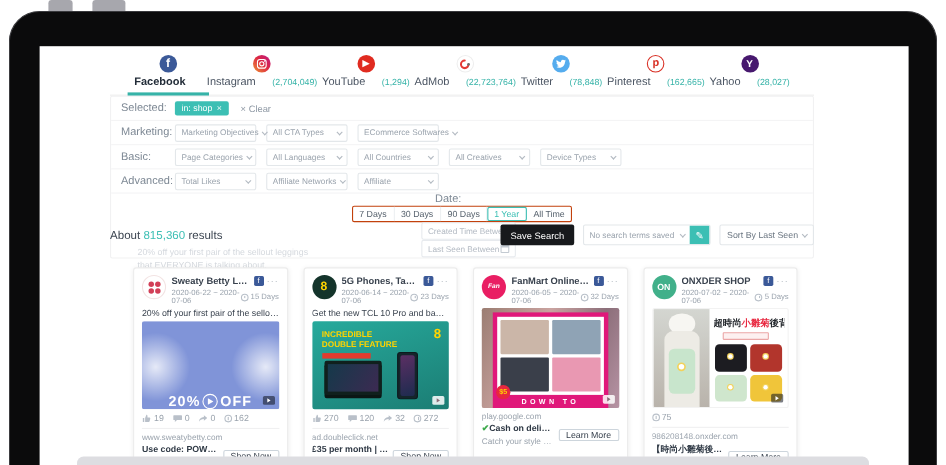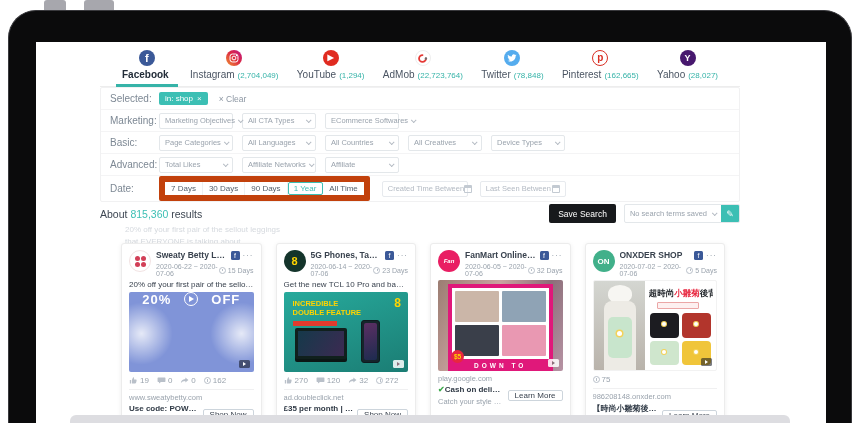--- a/index.html
+++ b/index.html
@@ -25,40 +25,40 @@
     color:#fff; font-weight:bold; font-size:10px; line-height:1; }
   .ticon svg { display:block; }
   .ticon.fb { background:#3b5998; font-size:11px; }
   .ticon.ig { background:linear-gradient(45deg,#f09433,#dc2743 55%,#bc1888); }
   .ticon.yt { background:#e02b20; font-size:8px; }
   .ticon.am { background:#fff; border:1px solid #eee; }
   .ticon.tw { background:#55acee; }
   .ticon.pin { background:#fff; border:1.5px solid #d93025; color:#d93025; font-size:10px; }
   .ticon.yh { background:#47186e; font-size:9px; }
   .tlabel { font-size:10px; color:#4a5462; white-space:nowrap; }
-  .tlabel .count { color:#36b3a8; font-size:8px; font-style:normal; margin-left:3px; }
+  .tlabel .count { color:#36b3a8; font-size:8px; font-style:normal; margin-left:15px; }
   .tab.active .tlabel { color:#222c38; font-weight:bold; }
   .tab.active::after { content:""; position:absolute; left:-6px; right:-6px; bottom:-1px; height:3px; background:#36b3a8; }
 
   
   .filters { position:absolute; left:64px; top:45px; width:640px; background:#fff;
     border:1px solid #f1f1f2; border-radius:2px; }
   .frow { display:flex; align-items:center; min-height:22px; padding:0 9px; border-bottom:1px solid #f4f4f5; }
-  .frow:last-child { border-bottom:none; }
+  .frow:last-child { border-bottom:none;flex-direction:column; }
   .flabel { width:49px; font-size:10px; color:#7d8894; flex-shrink:0; }
   .tag { background:#3cbfb4; color:#fff; font-size:8px; padding:2px 6px; border-radius:2px;
     display:flex; align-items:center; gap:4px; cursor:pointer; }
   .tag .x { font-size:8px; opacity:.9; }
   .clear { color:#8d97a3; font-size:8.5px; margin-left:11px; cursor:pointer; }
   .select { width:74px; height:16px; border:1px solid #e3e7ea; border-radius:2px; background:#fff;
     display:flex; align-items:center; justify-content:space-between; padding:0 5px; margin-right:9px;
     color:#9aa3ad; font-size:7.5px; cursor:pointer; white-space:nowrap; }
   .caret { width:4px; height:4px; border-right:1px solid #b3bac2; border-bottom:1px solid #b3bac2;
     transform:rotate(45deg) translateY(-1px); flex-shrink:0; margin-left:3px; }
-  .seg { display:flex; border:6px solid #c2410c; border-radius:2px; background:#fff; }
+  .seg { display:flex; border:1px solid #c2410c; border-radius:2px; background:#fff; }
   .seg span { padding:2px 6px; font-size:8px; color:#55606c; border-right:1px solid #edf0f2; cursor:pointer; white-space:nowrap; }
   .seg span:last-child { border-right:none; }
   .seg span.active { outline:1px solid #3cbfb4; outline-offset:-1px; color:#3cbfb4; border-radius:2px; }
   .dinput { width:86px; height:16px; border:1px solid #e7eaee; border-radius:2px; margin-left:12px;
     display:flex; align-items:center; justify-content:space-between; padding:0 5px;
     color:#b3bac3; font-size:7.5px; cursor:pointer; white-space:nowrap; }
   .cal { width:8px; height:8px; border:1px solid #c3cad2; border-top:3px solid #c3cad2; border-radius:1px; flex-shrink:0; }
 
   
   .resbar { position:absolute; left:64px; top:162px; width:640px; display:flex; align-items:center; }
@@ -122,21 +122,21 @@
   .chl .gcheck { color:#3eaa4d; }
   .cdesc { font-size:7.5px; color:#9aa3ad; margin-top:3px; white-space:nowrap; overflow:hidden; text-overflow:ellipsis; }
   .cta { border:1px solid #cdd5dc; border-radius:2px; background:#fff; color:#39424e; font-size:8px;
     padding:0 6px; white-space:nowrap; flex-shrink:0; cursor:pointer; }
 
   
   .img1 { background:
       radial-gradient(circle at 10% 52%, rgba(255,255,255,.8), rgba(255,255,255,0) 26%),
       radial-gradient(circle at 90% 52%, rgba(255,255,255,.8), rgba(255,255,255,0) 26%),
       #8094d8;
-    display:flex; align-items:flex-start; justify-content:center; gap:13px;
+    display:flex; align-items:flex-end; justify-content:center; gap:2px;
     color:#fff; font-weight:bold; font-size:13px; letter-spacing:1px; }
   .playc { width:14px; height:14px; border:1.5px solid #fff; border-radius:50%; position:relative; flex-shrink:0; }
   .playc::after { content:""; position:absolute; left:4px; top:3px; border-left:5px solid #fff;
     border-top:3px solid transparent; border-bottom:3px solid transparent; }
 
   
   .img2 { background:linear-gradient(160deg,#27aa9c,#1b7d74); }
   .ee-txt { position:absolute; left:9px; top:7px; width:72px; color:#ffd400; font-weight:bold;
     font-size:7.5px; line-height:1.25; text-transform:uppercase; }
   .ee-red { position:absolute; left:9px; top:29px; width:44px; height:5px; background:#e23b2e; }
@@ -326,20 +326,24 @@
     </span>
     <span class="res-right">
       <span class="save-btn">Save Search</span>
       <span class="saved-select">
         <span class="txt">
               <span>No search terms saved</span>
               <span class="caret"></span>
             </span>
         <span class="pencil">✎</span>
       </span>
+      <span class="sort-select">
+            <span>Sort By Last Seen</span>
+            <span class="caret"></span>
+          </span>
     </span>
   </div>
 
   <div class="ghost">20% off your first pair of the sellout leggings that EVERYONE is talking about. Experience...</div>
 
   <div class="cards">
 
     <div class="card">
       <div class="chead">
         <span class="avatar av1">

